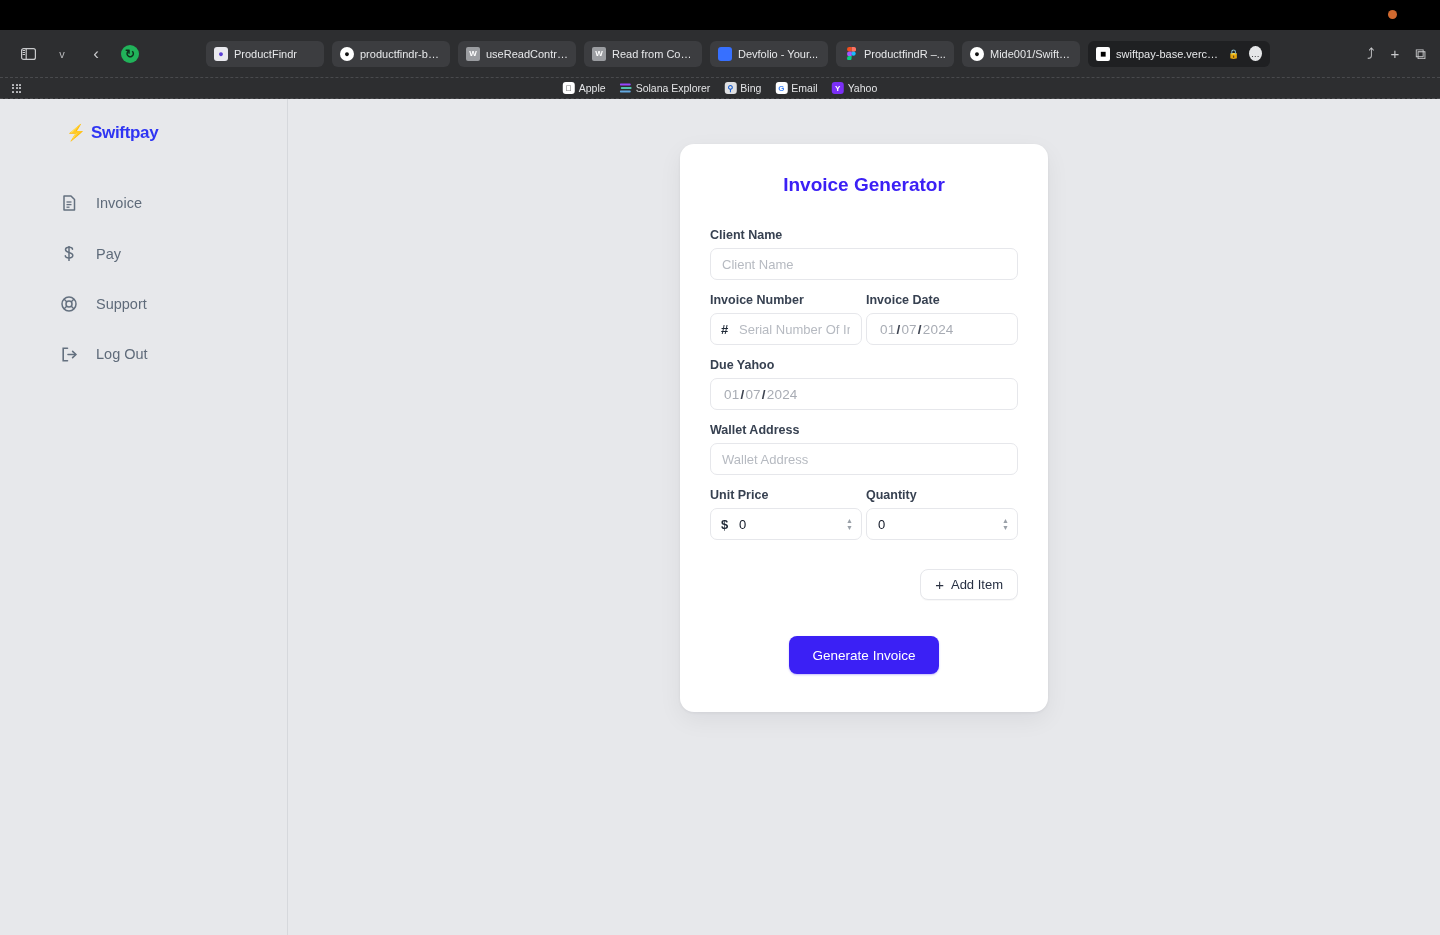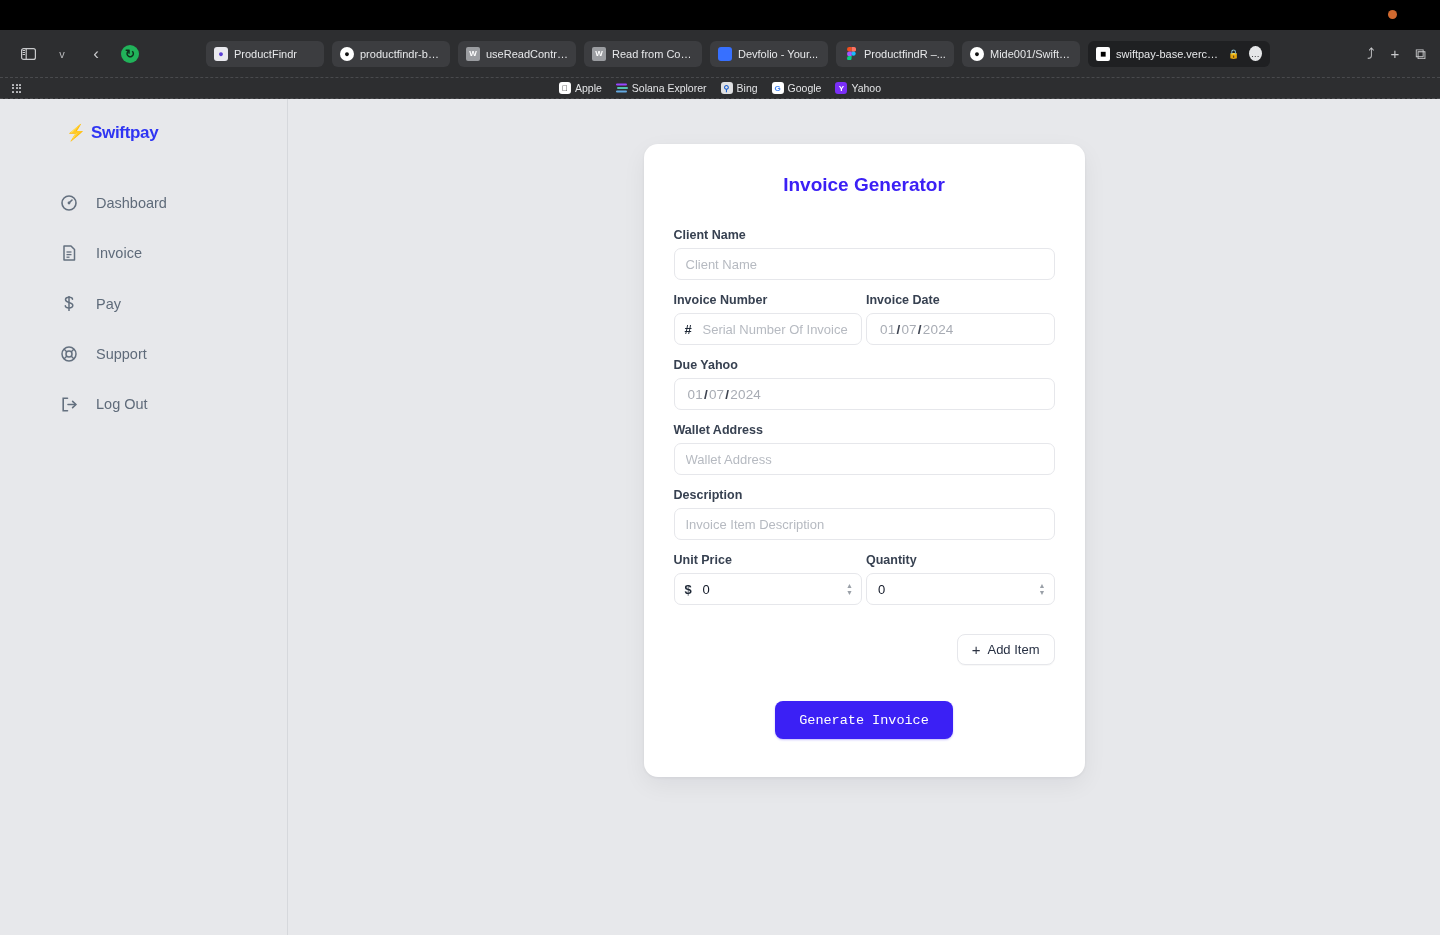--- a/index.html
+++ b/index.html
@@ -110,21 +110,21 @@
     padding: 10px 0 10px 60px;
     color:#6b7280; font-size: 14.5px;
     cursor: pointer; margin-bottom: 14px;
   }
   .nav-item .nicon { width: 18px; display:flex; align-items:center; justify-content:center; color:#64707f; }
   .nav-item .nlabel { color:#5f6b7a; }
 
   .content { flex:1; display:flex; justify-content:center; padding-top: 45px; }
 
   .card {
-    width: 441px; background: #fff; border-radius: 14px;
+    width: 368px; background: #fff; border-radius: 14px;
     box-shadow: 0 1px 3px rgba(16,24,40,.06), 0 8px 24px rgba(16,24,40,.06);
     padding: 30px 30px 38px;
     height: fit-content;
   }
   .card-title {
     text-align:center; color:#3b20f5; font-size: 19px; font-weight: 700;
     margin-bottom: 32px;
   }
 
   .flabel { font-size: 12.5px; font-weight: 700; color:#374151; margin-bottom: 6px; display:block; }
@@ -190,21 +190,21 @@
     font-family: "Liberation Sans", sans-serif;
     box-shadow: 0 1px 1px rgba(16,24,40,.03);
   }
   .btn-additem .plus { font-size: 15px; color:#2c3342; line-height:1; }
 
   .generate-row { display:flex; justify-content:center; margin-top: 36px; }
   .btn-generate {
     height: 38px; padding: 0 24px;
     background:#3b20f5; color:#fff; border:none; border-radius: 8px;
     font-size: 13.5px; cursor:pointer;
-    font-family: Liberation Mono, monospace;
+    font-family: Liberation Sans, sans-serif;
     box-shadow: 0 1px 2px rgba(59,32,245,.3);
   }
 </style>
 </head>
 <body>
 
 <div class="browser">
 
   <div class="titlebar">
     <div class="notif-dot"></div>
@@ -314,48 +314,38 @@
           </svg>
         </span>
         <span>Solana Explorer</span>
       </div>
       <div class="bm">
         <span class="bi bi-bing">⚲</span>
         <span>Bing</span>
       </div>
       <div class="bm">
         <span class="bi bi-google">G</span>
-        <span>Google</span>
+        <span>Email</span>
       </div>
       <div class="bm">
         <span class="bi bi-yahoo">Y</span>
         <span>Yahoo</span>
       </div>
     </div>
   </div>
 
   <div class="viewport">
 
     <div class="sidebar">
       <div class="brand">
         <span class="bolt">⚡</span>
         <span class="bname">Swiftpay</span>
       </div>
       <div class="nav">
 
-        <div class="nav-item">
-          <span class="nicon">
-            <svg width="16" height="16" viewBox="0 0 16 16">
-              <circle cx="8" cy="8" r="7" fill="none" stroke="#64707f" stroke-width="1.6"></circle>
-              <circle cx="8" cy="8" r="1.4" fill="#64707f"></circle>
-              <line x1="8" y1="8" x2="11" y2="5" stroke="#64707f" stroke-width="1.6" stroke-linecap="round"></line>
-            </svg>
-          </span>
-          <span class="nlabel">Dashboard</span>
-        </div>
 
         <div class="nav-item">
           <span class="nicon">
             <svg width="14" height="16" viewBox="0 0 14 16">
               <path d="M2 1h7l3.5 3.5V15H2z" fill="none" stroke="#64707f" stroke-width="1.5" stroke-linejoin="round"></path>
               <line x1="4.5" y1="7" x2="9.5" y2="7" stroke="#64707f" stroke-width="1.3"></line>
               <line x1="4.5" y1="9.6" x2="9.5" y2="9.6" stroke="#64707f" stroke-width="1.3"></line>
               <line x1="4.5" y1="12.2" x2="7.5" y2="12.2" stroke="#64707f" stroke-width="1.3"></line>
             </svg>
           </span>
@@ -441,24 +431,20 @@
             </div>
           </div>
         </div>
 
 
         <div class="field">
           <label class="flabel">Wallet Address</label>
           <input class="inp" type="text" placeholder="Wallet Address" style="">
         </div>
 
-        <div class="field">
-          <label class="flabel">Description</label>
-          <input class="inp" type="text" placeholder="Invoice Item Description" style="">
-        </div>
 
         <div class="row2">
           <div class="field">
             <label class="flabel">Unit Price</label>
             <div class="stepper with-dollar inp-prefix">
               <span class="pfx">$</span>
               <input class="inp" type="text" value="0" style="">
               <span class="spin">
                 <span>▲</span>
                   <span>▼</span>

